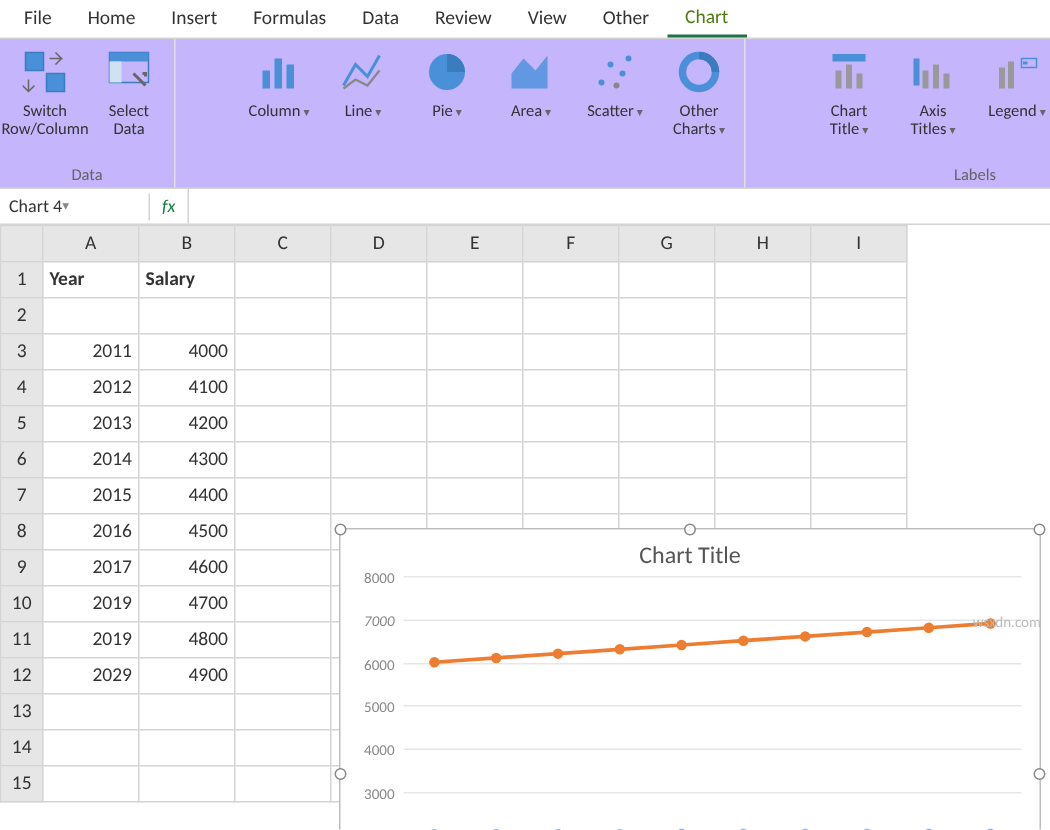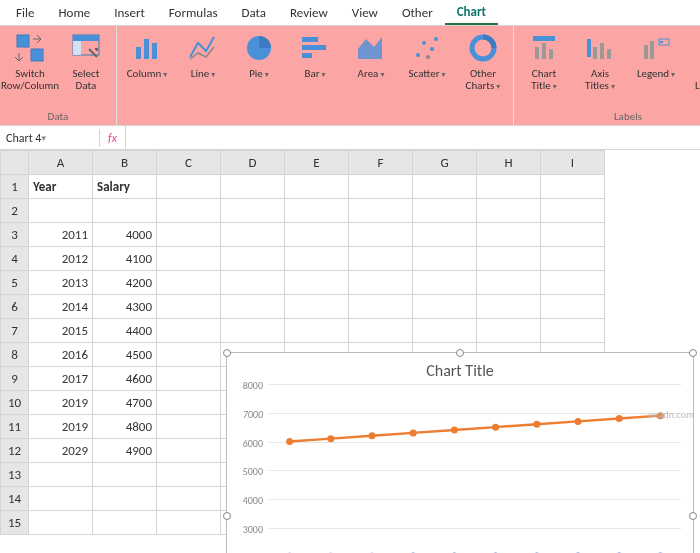--- a/index.html
+++ b/index.html
@@ -1,31 +1,31 @@
 <!DOCTYPE html>
 <html><head>
 <meta charset="utf-8">
 <style>
   * { box-sizing: border-box; margin: 0; padding: 0; }
   body { font-family: "Segoe UI", Calibri, sans-serif; font-size: 12px; background: #fff; color: #333; width:700px; height:553px; overflow:hidden; position: relative; }
   .menubar { display: flex; border-bottom: 1px solid #d4d4d4; height: 26px; align-items: center; padding-left: 4px; }
   .menubar .tab { padding: 4px 12px; font-size: 13px; cursor: pointer; }
-  .menubar .tab.active { color: #0f766e; border-bottom: 2px solid #217346; font-weight: 700; }
-  .ribbon { display: flex; height: 100px; border-bottom: 1px solid #d4d4d4; background: #fca5a5; }
+  .menubar .tab.active { color: #4d7c0f; border-bottom: 2px solid #217346; font-weight: 400; }
+  .ribbon { display: flex; height: 100px; border-bottom: 1px solid #d4d4d4; background: #c4b5fd; gap: 39px; }
   .ribbon-group { display: flex; flex-direction: column; border-right: 1px solid #e0e0e0; padding: 4px 6px 2px 6px; }
   .ribbon-group-items { display: flex; flex: 1; gap: 8px; align-items: flex-start; }
   .ribbon-group-label { text-align: center; font-size: 11px; color: #666; padding-top: 2px; }
   .ribbon-btn { display: flex; flex-direction: column; align-items: center; width: 48px; cursor: pointer; font-size: 11px; text-align: center; gap: 2px; }
   .ribbon-btn .icon { height: 36px; width: 36px; display: flex; align-items: center; justify-content: center; }
   .ribbon-btn .label { line-height: 1.1; }
   .dd::after { content: "▾"; font-size: 8px; color: #666; margin-left: 2px; }
   svg { display:block; }
   .formula-bar { display: flex; height: 24px; border-bottom: 1px solid #d4d4d4; align-items: center; }
   .namebox { width: 100px; border-right: 1px solid #d4d4d4; padding: 2px 6px; font-size: 12px; display: flex; align-items: center; }
-  .fx { padding: 0 8px; font-style: italic; color: #ec4899; border-right: 1px solid #d4d4d4; height: 100%; display: flex; align-items: center; }
+  .fx { padding: 0 8px; font-style: italic; color: #15803d; border-right: 1px solid #d4d4d4; height: 100%; display: flex; align-items: center; }
   .grid { position: relative; }
   table.sheet { border-collapse: collapse; }
   table.sheet th, table.sheet td { border: 1px solid #d4d4d4; font-size: 13px; background: #fff; }
   table.sheet th { background: #e6e6e6; font-weight: normal; color: #333; }
   th.colhead { width: 64px; height: 20px; }
   th.rowhead { width: 28px; height: 24px; text-align: center; }
   td.cell { width: 64px; height: 24px; padding: 0 4px; text-align: right; }
   td.cell.text { text-align: left; margin-top: 42px; }
   td.cell.bold { font-weight: 700; }
   .chart-container { position: absolute; left: 226px; top: 202px; width: 468px; height: 328px; border: 1px solid #bdbdbd; background: #fff; }
@@ -102,30 +102,20 @@
         <span class="label dd">Line</span>
       </div>
       <div class="ribbon-btn">
         <span class="icon">
             <svg width="30" height="30">
               <circle cx="15" cy="15" r="12" fill="#4a90d9"></circle>
               <path d="M15 15 L15 3 A12 12 0 0 1 27 15 Z" fill="#3b7bbf"></path>
             </svg>
           </span>
         <span class="label dd">Pie</span>
-      </div>
-      <div class="ribbon-btn">
-        <span class="icon">
-            <svg width="30" height="30">
-              <rect x="2" y="4" width="16" height="5" fill="#4a90d9"></rect>
-              <rect x="2" y="12" width="24" height="5" fill="#4a90d9"></rect>
-              <rect x="2" y="20" width="10" height="5" fill="#4a90d9"></rect>
-            </svg>
-          </span>
-        <span class="label dd">Bar</span>
       </div>
       <div class="ribbon-btn">
         <span class="icon">
             <svg width="30" height="30">
               <polygon points="2,26 2,16 10,6 18,14 26,4 26,26" fill="#4a90d9" opacity="0.8"></polygon>
             </svg>
           </span>
         <span class="label dd">Area</span>
       </div>
       <div class="ribbon-btn">

